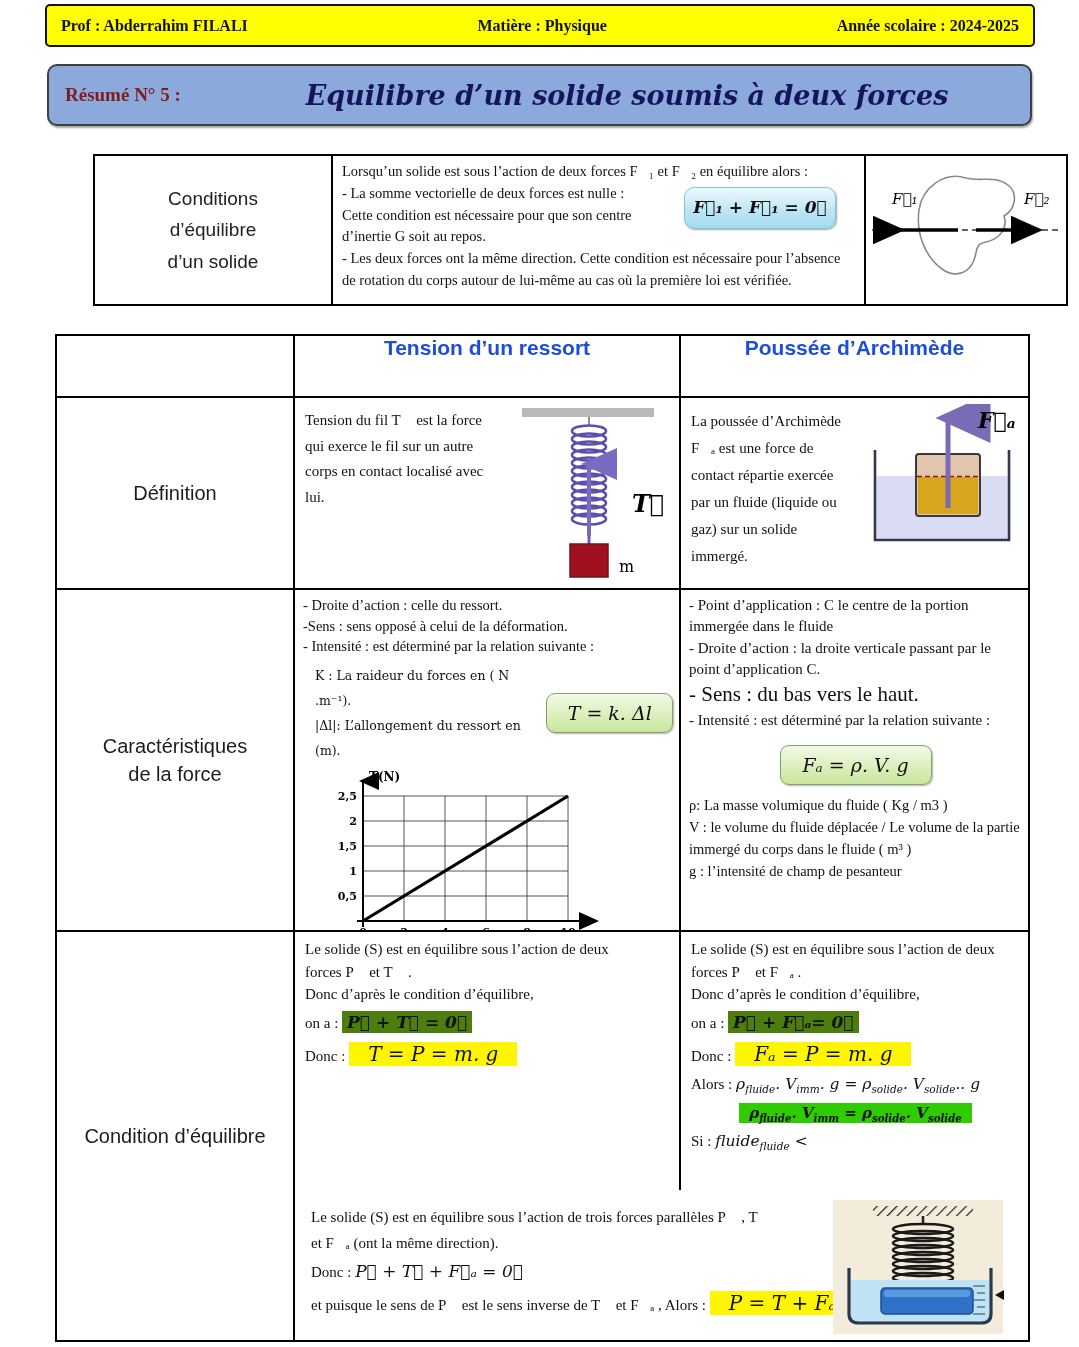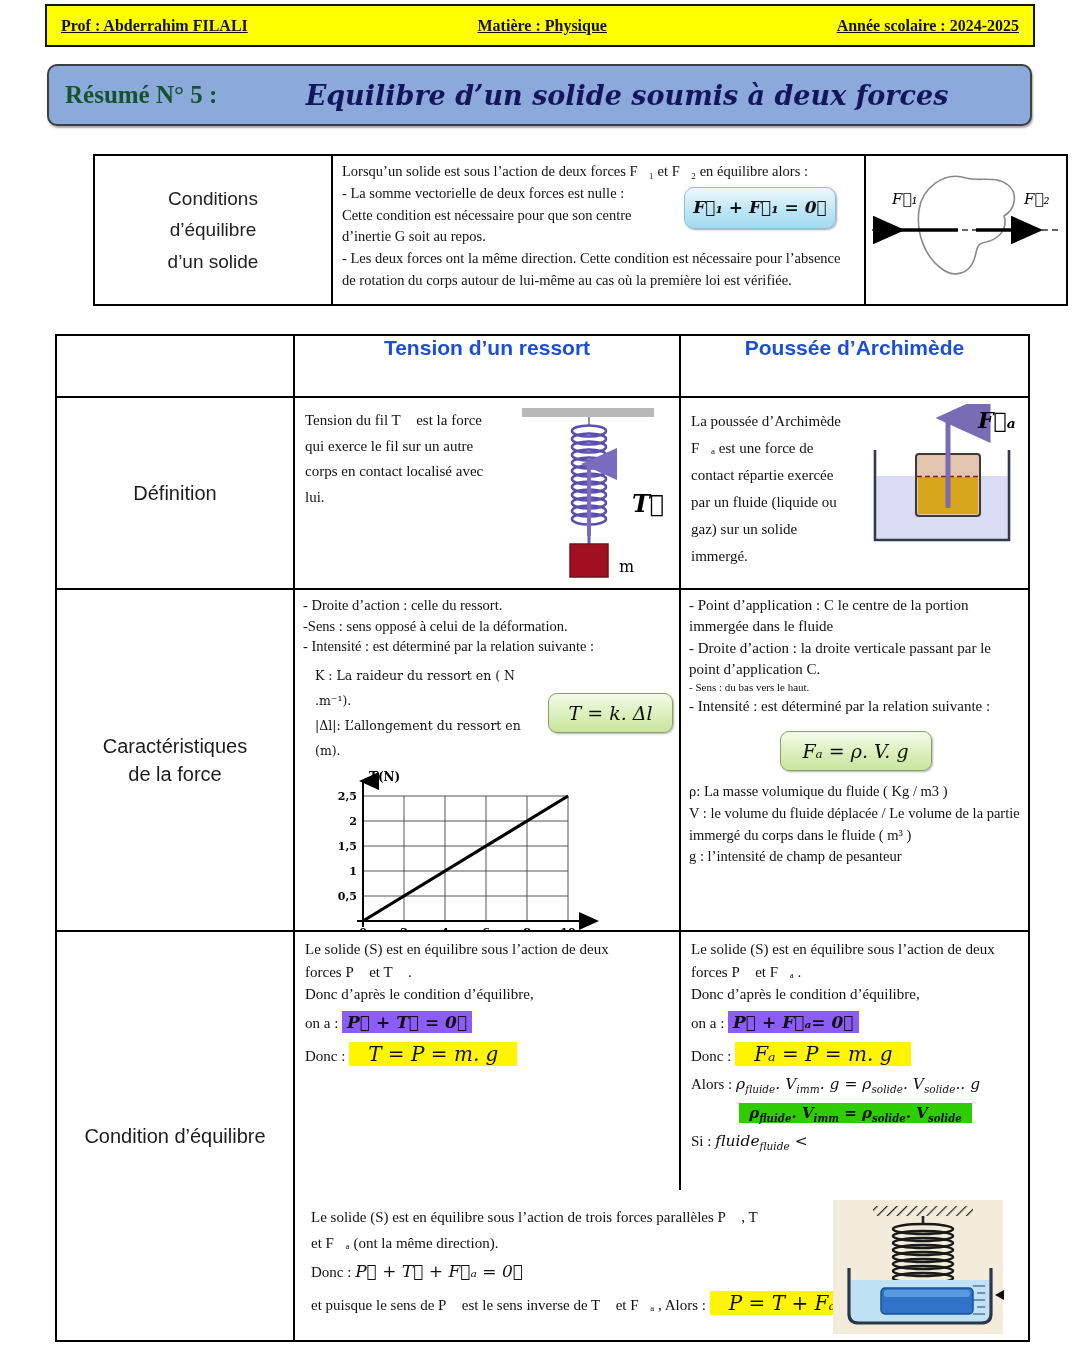--- a/index.html
+++ b/index.html
@@ -1,31 +1,31 @@
 <!DOCTYPE html>
 <html lang="fr"><head>
 <meta charset="utf-8">
 <style>
   html,body{margin:0;padding:0;background:#ffffff;}
   .page{position:relative;width:1079px;height:1347px;background:#fff;
         font-family:"Liberation Serif",serif;color:#111;overflow:hidden;}
 
   
   .topbar{position:absolute;left:45px;top:4px;width:990px;height:43px;
-          background:#ffff00;border:2px solid #141414;border-radius:0;
+          background:#ffff00;border:2px solid #141414;border-radius:5px;
           display:flex;align-items:center;justify-content:space-between;
           padding:0 14px;box-sizing:border-box;
-          font-weight:bold;font-size:16px;font-family:"Liberation Serif",serif;text-decoration:underline;}
+          font-weight:bold;font-size:16px;font-family:"Liberation Serif",serif;}
 
   
   .titlebar{position:absolute;left:47px;top:64px;width:985px;height:62px;
             background:#8ca9dc;border:2px solid #3f3f3f;border-radius:10px;
             box-shadow:1px 2px 2px rgba(0,0,0,.35);
             display:flex;align-items:center;box-sizing:border-box;padding:0 16px;}
-  .titlebar .rlabel{font-weight:bold;font-size:25px;color:#14532d;width:235px;}
+  .titlebar .rlabel{font-weight:bold;font-size:19px;color:#7f1d1d;width:235px;}
   .titlebar .rtitle{flex:1;text-align:center;font-family:"DejaVu Serif",serif;
                     font-style:italic;font-weight:bold;font-size:27px;color:#15155e;
                     padding-right:60px;}
 
   
   .tbl{position:absolute;border:2px solid #000;box-sizing:border-box;background:#fff;}
   .bdr{border-right:2px solid #000;box-sizing:border-box;}
   .bdb{border-bottom:2px solid #000;box-sizing:border-box;}
 
   
@@ -72,21 +72,21 @@
   .gbox.t{width:140px;margin-left:22px;}
   .gbox.a{width:150px;margin:14px auto 10px auto;}
 
   
   .cond-wrap{grid-column:2/4;display:flex;flex-direction:column;}
   .cond-top{display:grid;grid-template-columns:386px 1fr;height:258px;}
   .cond-bottom{position:relative;flex:1;}
   .cond-pad{padding:6px 8px 0 10px;font-size:15px;line-height:1.5;}
   .m{font-family:"DejaVu Serif",serif;font-style:italic;}
   .eqline{margin-top:4px;}
-  .cy{background:#8b5cf6;font-family:"DejaVu Serif",serif;font-style:italic;font-weight:bold;
+  .cy{background:#4d7c0f;font-family:"DejaVu Serif",serif;font-style:italic;font-weight:bold;
       font-size:17px;padding:1px 5px;}
   .yl{background:#fff500;font-family:"DejaVu Serif",serif;font-style:italic;
       font-size:20px;padding:0 19px;}
   .grn{background:#2ecc00;font-family:"DejaVu Serif",serif;font-style:italic;font-weight:bold;
        font-size:15px;padding:1px 10px;}
   sub{font-size:68%;}
   .rho{font-family:"DejaVu Serif",serif;font-style:italic;font-size:15.5px;}
 
   .tf-pad{padding:14px 0 0 16px;font-size:15px;line-height:1.75;}
   .imm-fig{position:absolute;left:538px;top:10px;width:176px;height:134px;}
@@ -214,21 +214,21 @@
       <div>Caractéristiques</div>
       <div>de la force</div>
     </div>
 
     <div class="cell bdr bdb car-pad">
       <div class="car-item">- Droite d’action : celle du ressort.</div>
       <div class="car-item">-Sens : sens opposé à celui de la déformation.</div>
       <div class="car-item">- Intensité : est déterminé par la relation suivante :</div>
       <div class="notes-row">
         <div class="small-note" style="padding-left:12px;">
-          <div>K : La raideur du ressort en ( N .m⁻¹).</div>
+          <div>K : La raideur du forces en ( N .m⁻¹).</div>
           <div>|Δl|: L’allongement du ressort en (m).</div>
         </div>
         <div class="gbox t">T = k. Δl</div>
       </div>
 
       <figure style="margin:6px 0 0 18px;">
         <svg width="315" height="182" viewBox="0 0 315 182">
           <defs>
             <marker id="ah-gx" markerWidth="10" markerHeight="9" refX="8" refY="4.5" orient="auto">
               <polygon points="0,0 10,4.5 0,9" fill="#000"></polygon>
@@ -274,21 +274,21 @@
             <text x="206" y="167">8</text>
             <text x="247" y="167">10</text>
           </g>
         </svg>
       </figure>
     </div>
 
     <div class="cell bdb car-pad">
       <div class="car-item" style="font-size:15px;">- Point d’application : C le centre de la portion immergée dans le fluide</div>
       <div class="car-item" style="font-size:15px;">- Droite d’action : la droite verticale passant par le point d’application C.</div>
-      <div class="car-item" style="font-size:11px;">- Sens : du bas vers le haut.</div>
+      <div class="car-item" style="font-size:21px;">- Sens : du bas vers le haut.</div>
       <div class="car-item" style="font-size:15px;">- Intensité :  est déterminé par la relation suivante :</div>
       <div class="gbox a">Fₐ = ρ. V. g</div>
       <div class="txt" style="font-size:14.5px;">
         <div>ρ: La masse volumique du fluide ( Kg / m3 )</div>
         <div>V : le volume du fluide déplacée / Le volume de la partie immergé du corps dans le fluide ( m³ )</div>
         <div>g : l’intensité de champ de pesanteur</div>
       </div>
     </div>
 
     <div class="cell bdr lab">Condition d’équilibre</div>

